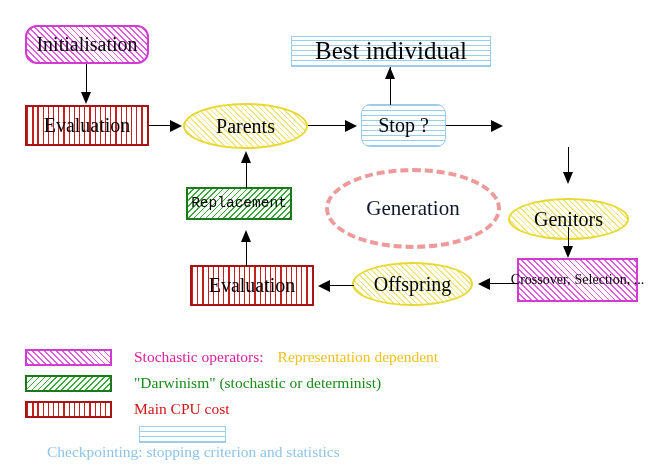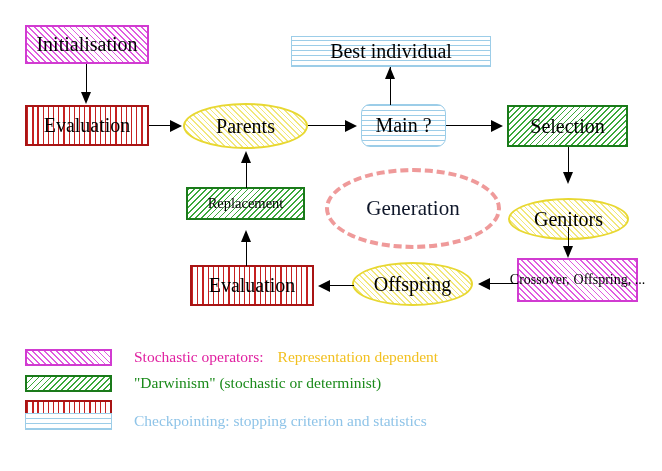--- a/index.html
+++ b/index.html
@@ -147,54 +147,51 @@
     font-size: 15.5px;
     white-space: nowrap;
   }
   .legend-text .accent { margin-left: 14px; }
 </style>
 </head>
 <body>
 
 <div id="canvas">
 
-  <div class="node fill-magenta" id="node-initialisation" style="left:25px; top:25px; width:124px; height:39px; font-size:20px;">
+  <div class="node fill-magenta" id="node-initialisation" style="left:25px; top:25px; width:124px; height:39px; font-size:20px;border-radius:12px;">
     <span class="node-label">Initialisation</span>
   </div>
 
   <div class="node fill-red" id="node-evaluation-top" style="left:25px; top:105px; width:124px; height:41px; font-size:20px;">
     <span class="node-label">Evaluation</span>
   </div>
 
   <div class="node fill-yellow ellipse" id="node-parents" style="left:183px; top:103px; width:125px; height:46px; font-size:20px;justify-content:center;">
     <span class="node-label">Parents</span>
   </div>
 
-  <div class="node fill-blue" id="node-best-individual" style="left:291px; top:36px; width:200px; height:31px; font-size:20px;">
+  <div class="node fill-blue" id="node-best-individual" style="left:291px; top:36px; width:200px; height:31px; font-size:25px;">
     <span class="node-label">Best individual</span>
   </div>
 
   <div class="node fill-blue rounded" id="node-stop" style="left:361px; top:104px; width:85px; height:43px; font-size:20px;">
-    <span class="node-label">Main ?</span>
-  </div>
-
-  <div class="node fill-green" id="node-selection" style="left:507px; top:105px; width:121px; height:42px; font-size:20px;">
-    <span class="node-label">Selection</span>
-  </div>
+    <span class="node-label">Stop ?</span>
+  </div>
+
 
   <div class="node fill-yellow ellipse" id="node-genitors" style="left:508px; top:198px; width:121px; height:42px; font-size:20px;">
     <span class="node-label">Genitors</span>
   </div>
 
   <div class="node fill-magenta" id="node-crossover" style="left:517px; top:258px; width:121px; height:44px; font-size:14px; flex-direction:row;">
     <span class="node-label">Crossover,</span>
-    <span class="node-label">Offspring, ...</span>
-  </div>
-
-  <div class="node fill-green" id="node-replacement" style="left:186px; top:187px; width:119px; height:33px; font-size:14.5px;">
+    <span class="node-label">Selection, ...</span>
+  </div>
+
+  <div class="node fill-green" id="node-replacement" style="left:186px; top:187px; width:106px; height:33px; font-size:14.5px;font-family:Liberation Mono, monospace;">
     <span class="node-label">Replacement</span>
   </div>
 
   <div id="generation-group" style="left:325px; top:168px; width:176px; height:81px;">
     <div id="generation-ellipse"></div>
     <span id="generation-label">Generation</span>
   </div>
 
   <div class="node fill-yellow ellipse" id="node-offspring" style="left:352px; top:262px; width:121px; height:44px; font-size:20px;">
     <span class="node-label">Offspring</span>
@@ -244,20 +241,21 @@
     </div>
   </div>
 
   <div class="legend-row" style="top:374px;">
     <div class="legend-swatch fill-green"></div>
     <div class="legend-text" style="color:#1a8a1a;">"Darwinism" (stochastic or determinist)</div>
   </div>
 
   <div class="legend-row" style="top:400px;">
     <div class="legend-swatch fill-red"></div>
-  </div>
-
-  <div class="legend-row" style="top:412px;">
+    <div class="legend-text" style="color:#d01515;">Main CPU cost</div>
+  </div>
+
+  <div class="legend-row" style="top:426px;flex-direction:column;">
     <div class="legend-swatch fill-blue"></div>
     <div class="legend-text" style="color:#8fc4e8;">Checkpointing: stopping criterion and statistics</div>
   </div>
 
 </div>
 
 </body></html>

